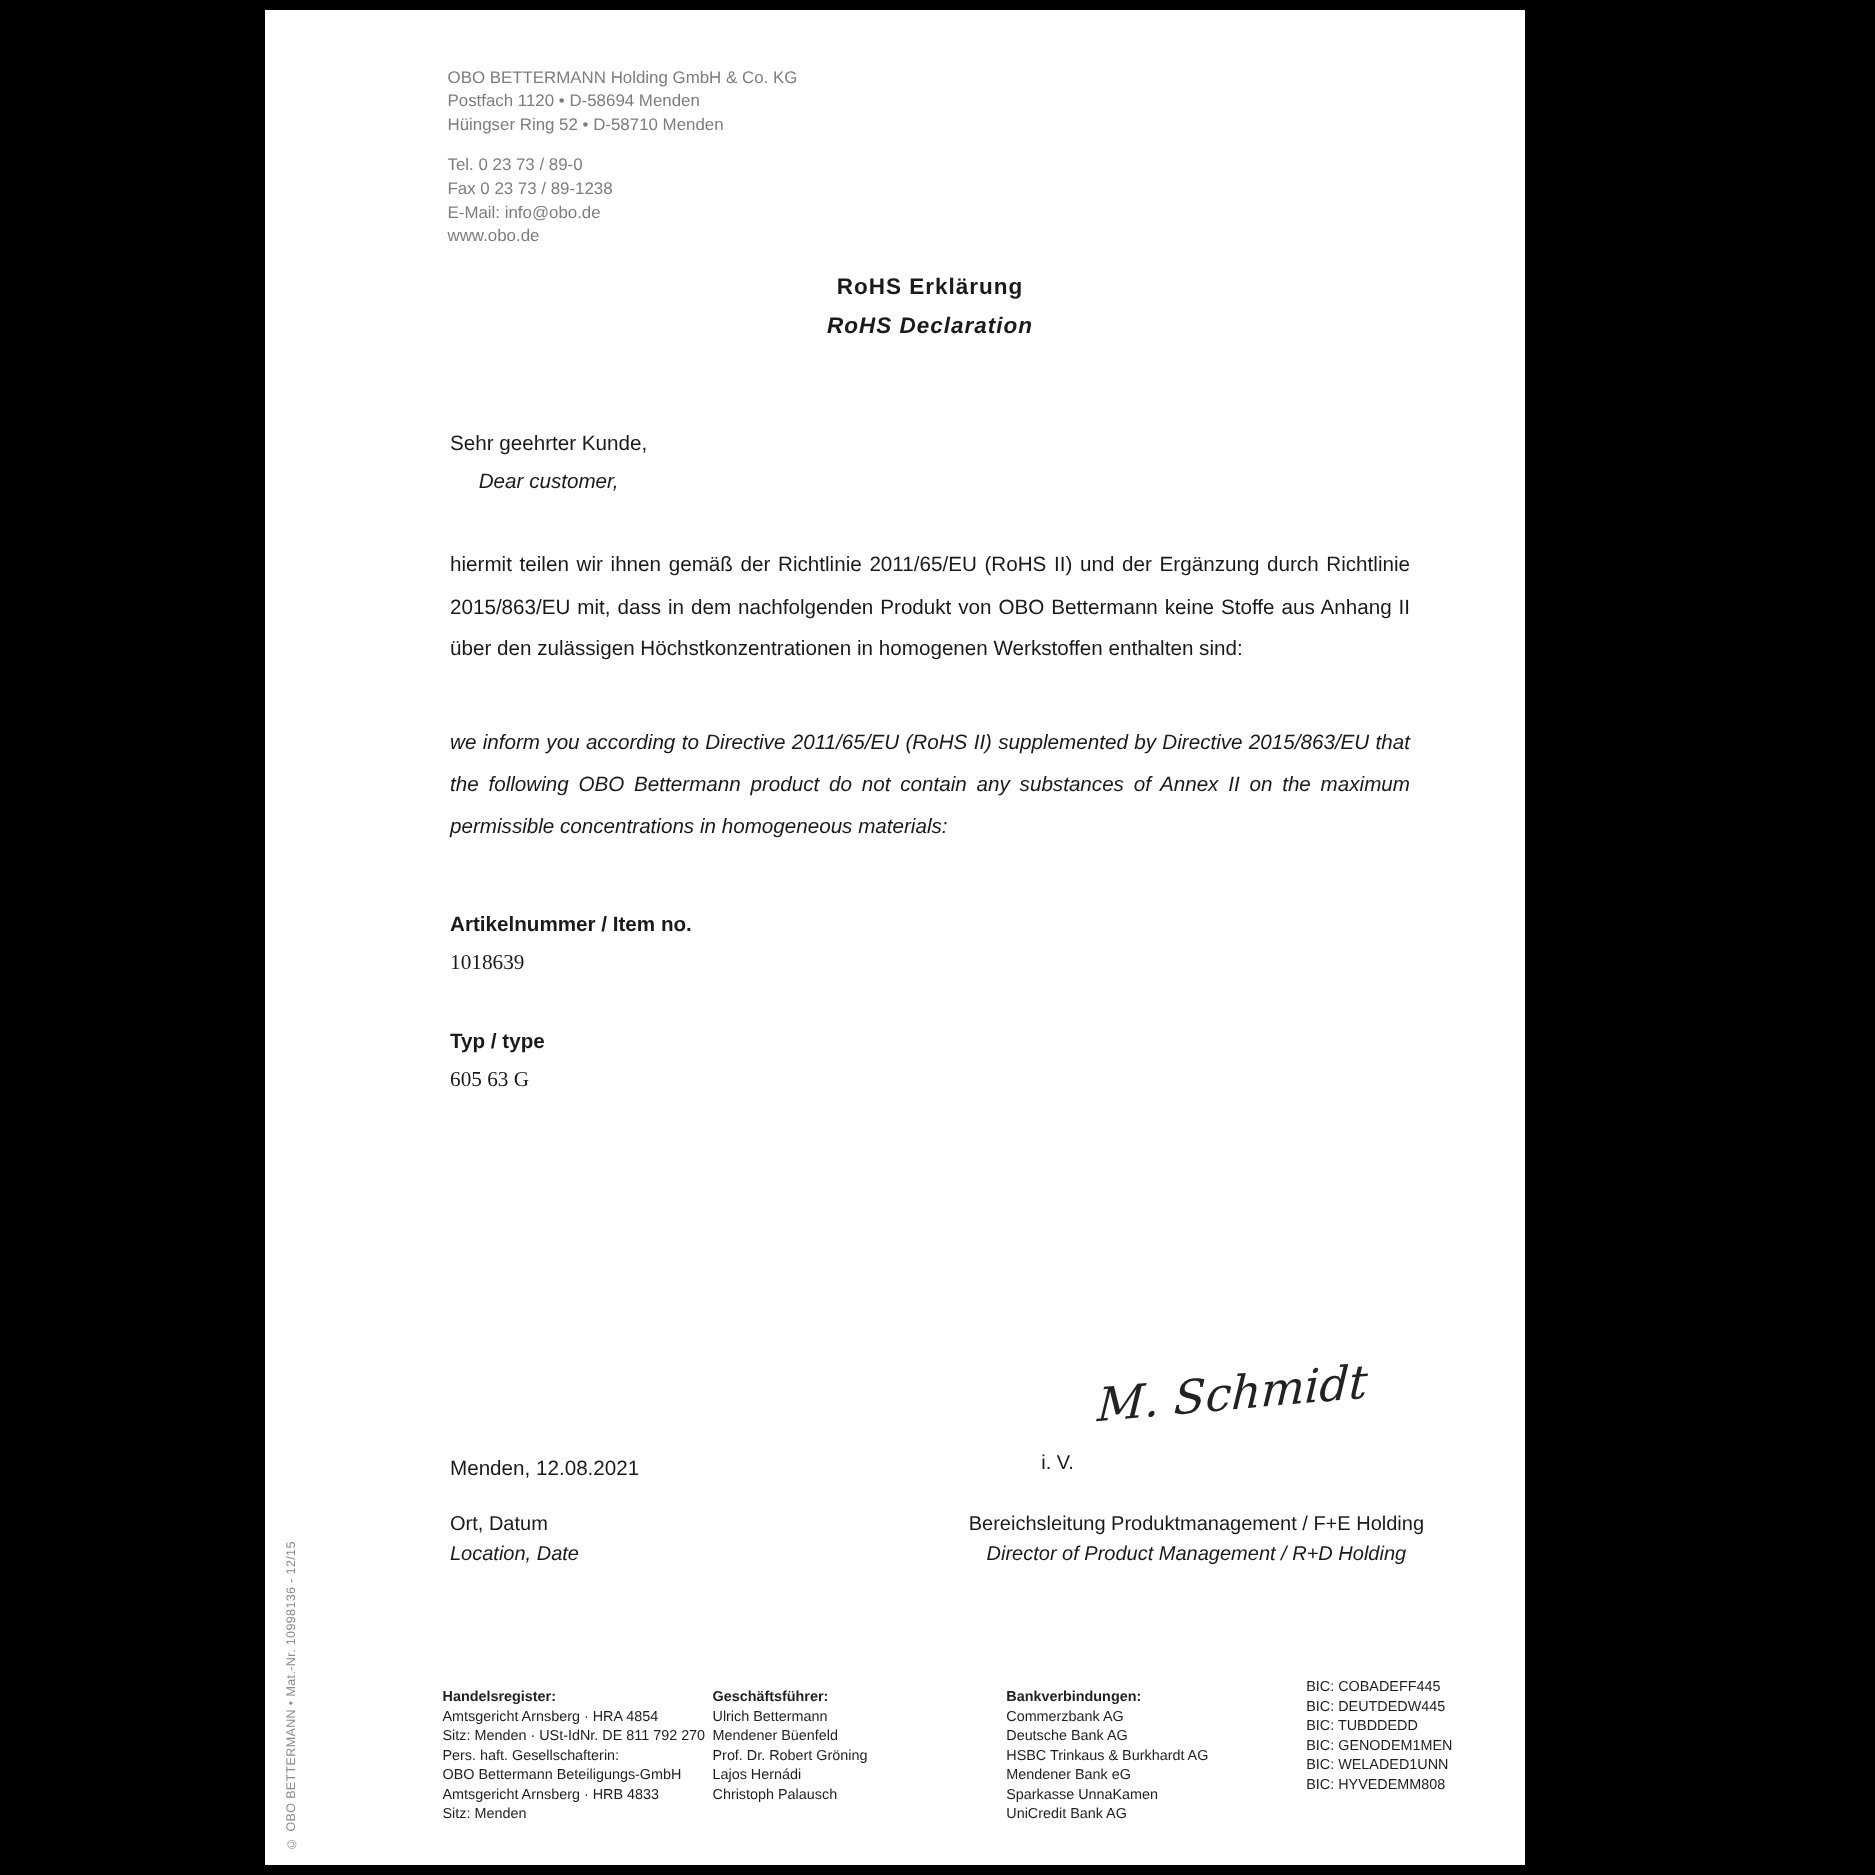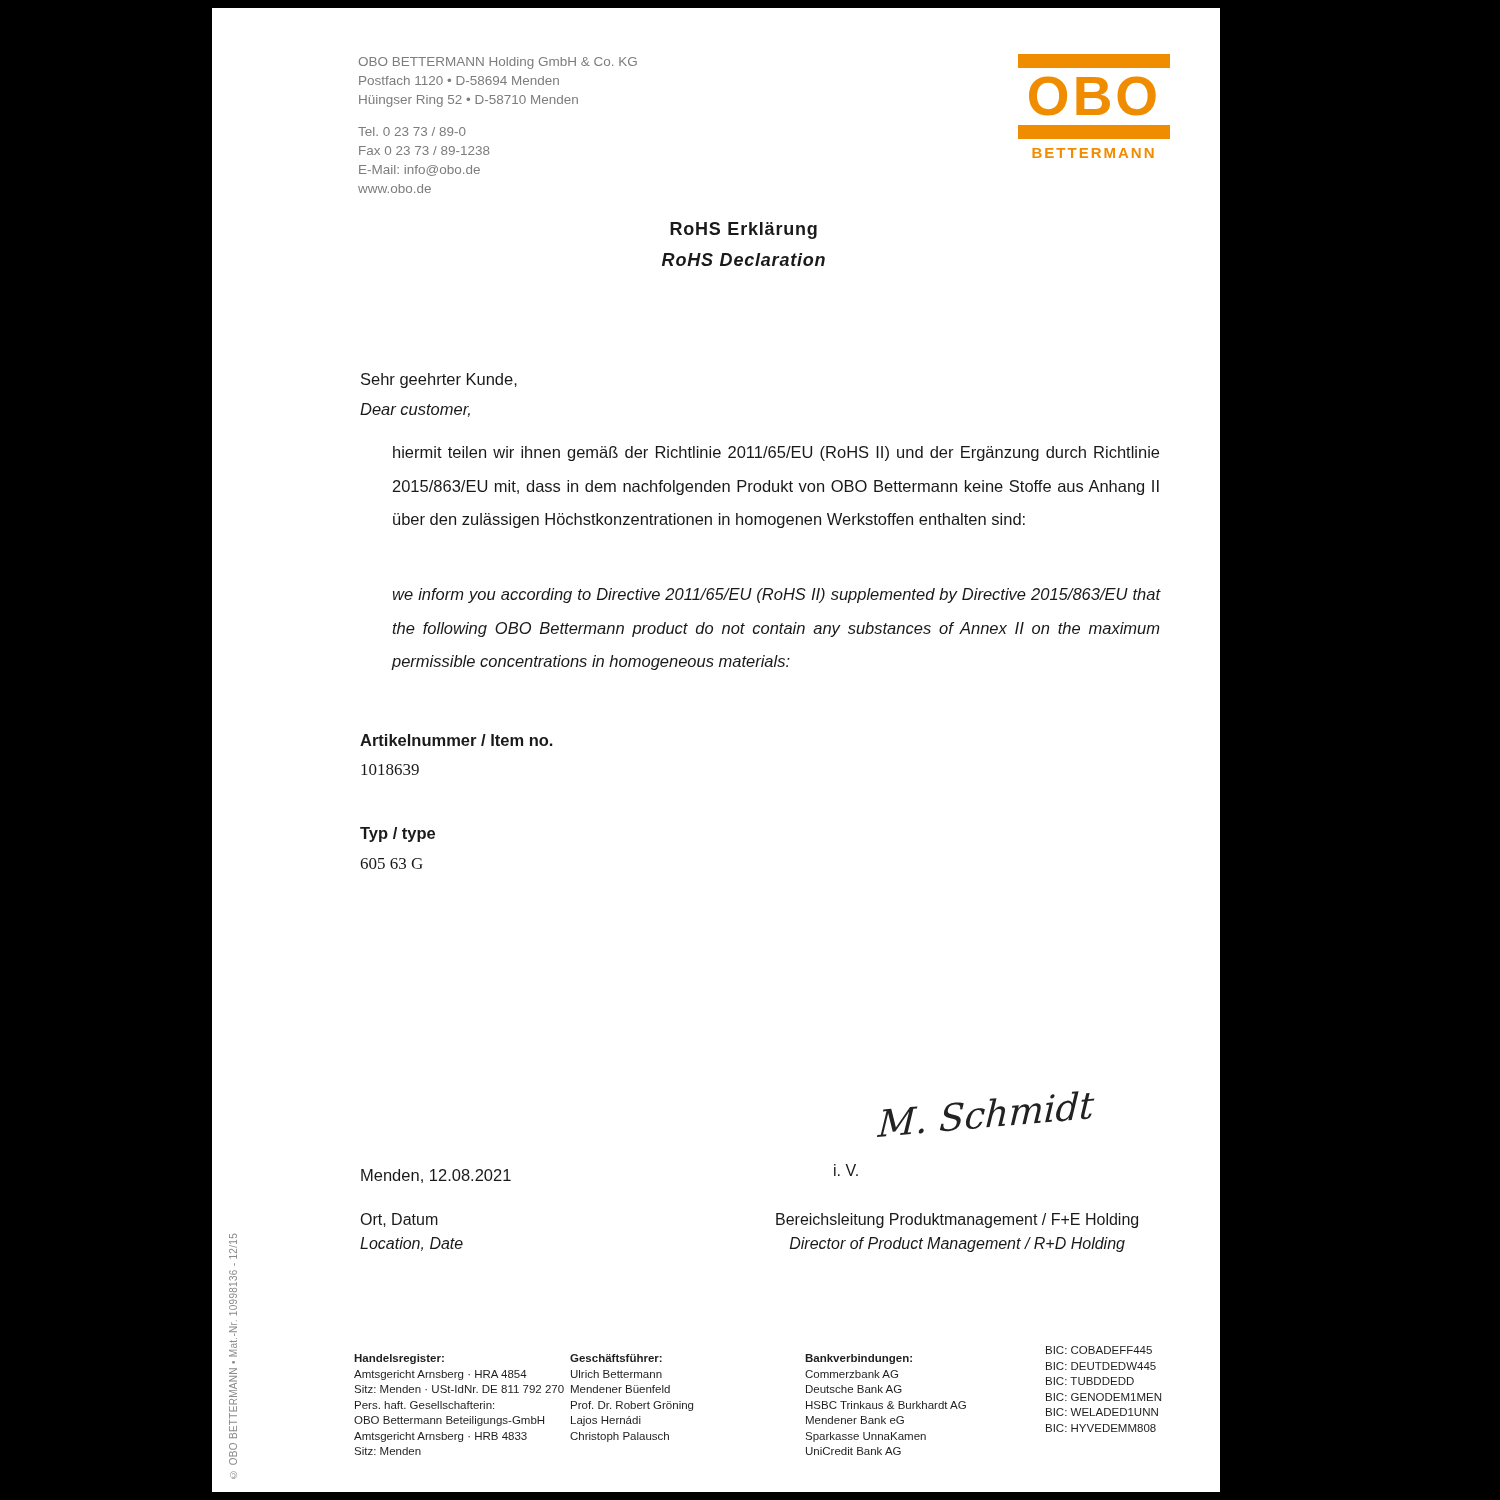--- a/index.html
+++ b/index.html
@@ -22,23 +22,23 @@
   .logo-bar { height:14px; background:#F08C00; }
   .logo-text { font-size:55px; font-weight:700; letter-spacing:3px; line-height:57px; color:#F08C00; }
   .logo-sub { margin-top:5px; font-size:15px; font-weight:700; letter-spacing:2px; color:#F08C00; }
 
   
   .title-block { left:148px; top:206px; width:768px; text-align:center; }
   .title-de { font-size:18px; font-weight:700; letter-spacing:0.8px; line-height:31px; }
   .title-en { font-size:18px; font-weight:700; font-style:italic; letter-spacing:0.8px; line-height:31px; }
 
   
-  .salutation { left:148px; top:356px; font-size:16.5px; line-height:30px; }
+  .salutation { left:148px; top:332px; font-size:16.5px; line-height:30px;text-align:center; }
   .salutation .en { font-style:italic; }
-  .para { left:148px; width:768px; font-size:16.5px; line-height:33.5px; text-align:justify;margin-left:32px; }
+  .para { left:148px; width:768px; font-size:16.5px; line-height:33.5px; text-align:justify; }
   .para-de { top:428px; }
   .para-en { top:570px; font-style:italic; }
 
   .item-label { left:148px; top:723px; font-size:16.5px; font-weight:700; }
   .item-no { left:148px; top:752px; font-size:17px; font-family:"Liberation Serif", serif; }
   .type-label { left:148px; top:816px; font-size:16.5px; font-weight:700; }
   .type-value { left:148px; top:846px; font-size:17px; font-family:"Liberation Serif", serif; }
 
   
   .iv { left:621px; top:1138px; font-size:16px;margin-top:16px; }
@@ -80,26 +80,20 @@
       <div>Postfach 1120 • D-58694 Menden</div>
       <div>Hüingser Ring 52 • D-58710 Menden</div>
     </div>
     <div class="abs contact">
       <div>Tel. 0 23 73 / 89-0</div>
       <div>Fax 0 23 73 / 89-1238</div>
       <div>E-Mail: info@obo.de</div>
       <div>www.obo.de</div>
     </div>
 
-    <div class="abs logo">
-      <div class="logo-bar"></div>
-      <div class="logo-text">OBO</div>
-      <div class="logo-bar"></div>
-      <div class="logo-sub">BETTERMANN</div>
-    </div>
 
     <div class="abs title-block">
       <div class="title-de">RoHS Erklärung</div>
       <div class="title-en">RoHS Declaration</div>
     </div>
 
     <div class="abs salutation">
       <div class="de">Sehr geehrter Kunde,</div>
       <div class="en">Dear customer,</div>
     </div>

